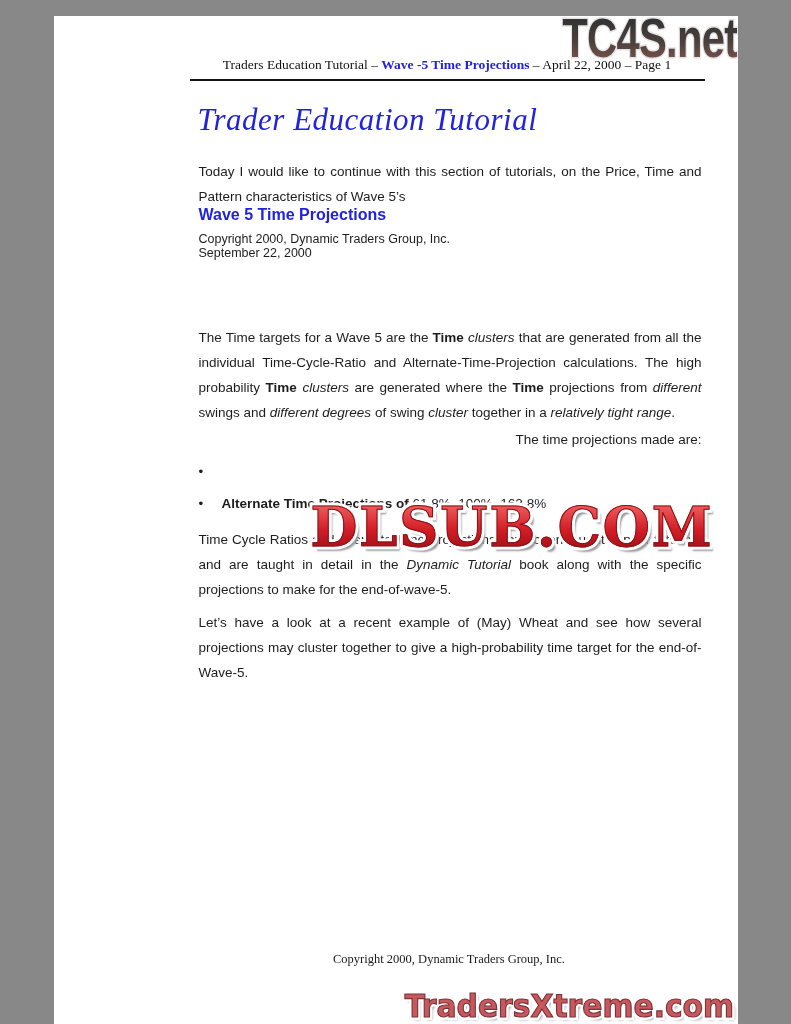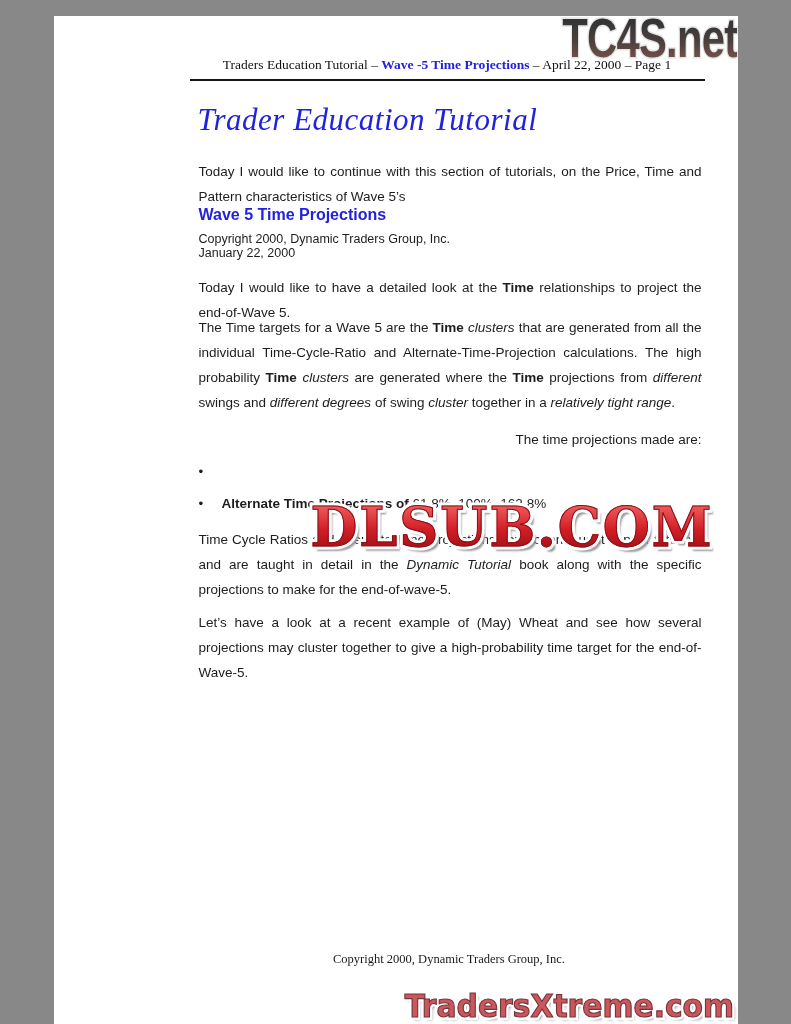--- a/index.html
+++ b/index.html
@@ -32,21 +32,21 @@
     font-family:"Liberation Serif", serif;
     font-size:31px;font-weight:normal;font-style:italic;
     letter-spacing:.5px;color:var(--blue);line-height:1.1;
   }
   .para{
     position:absolute;left:145px;width:503px;
     font-size:13.5px;line-height:25px;text-align:justify;
   }
   #p1{top:143px}
   #p2{top:259px}
-  #p3{top:299px}
+  #p3{top:309px}
   #p4{top:411px;text-align:right}
   #p5{top:511px}
   #p6{top:594px}
   .b{font-weight:bold;}
   .i{font-style:italic;}
 
   .h2{
     position:absolute;top:190px;left:145px;
     font-size:16px;font-weight:bold;color:var(--blue);line-height:1.1;
   }
@@ -114,23 +114,22 @@
     <span class="under">TC4S.net</span>
     <span class="over">TC4S.net</span>
   </div>
 
   <div class="title">Trader Education Tutorial</div>
 
   <div class="para" id="p1"><span>Today I would like to continue with this section of tutorials, on the Price, Time and Pattern characteristics of Wave 5’s</span></div>
 
   <div class="h2">Wave 5 Time Projections</div>
   <div class="sub" id="sub1">Copyright 2000, Dynamic Traders Group, Inc.</div>
-  <div class="sub" id="sub2">January 22, 2000</div>
+  <div class="sub" id="sub2">September 22, 2000</div>
 
-  <div class="para" id="p2"><span>Today I would like to have a detailed look at the </span><span class="b">Time</span><span> relationships to project the end-of-Wave 5.</span></div>
   <div class="para" id="p3"><span>The Time targets for a Wave 5 are the </span><span class="b">Time</span><span> </span><span class="i">clusters</span><span> that are generated from all the individual Time-Cycle-Ratio and Alternate-Time-Projection calculations. The high probability </span><span class="b">Time</span><span> </span><span class="i">clusters</span><span> are generated where the </span><span class="b">Time</span><span> projections from </span><span class="i">different</span><span> swings and </span><span class="i">different degrees</span><span> of swing </span><span class="i">cluster</span><span> together in a </span><span class="i">relatively tight range</span><span>.</span></div>
   <div class="para" id="p4"><span>The time projections made are:</span></div>
 
   <div class="bullets">
     <div class="bullet-row">
       <span class="bullet-dot">•</span>
     </div>
     <div class="bullet-row">
       <span class="bullet-dot">•</span>
       <span><span class="b">Alternate Time Projections of</span><span> 61.8%, 100%. 162.8%</span></span>

